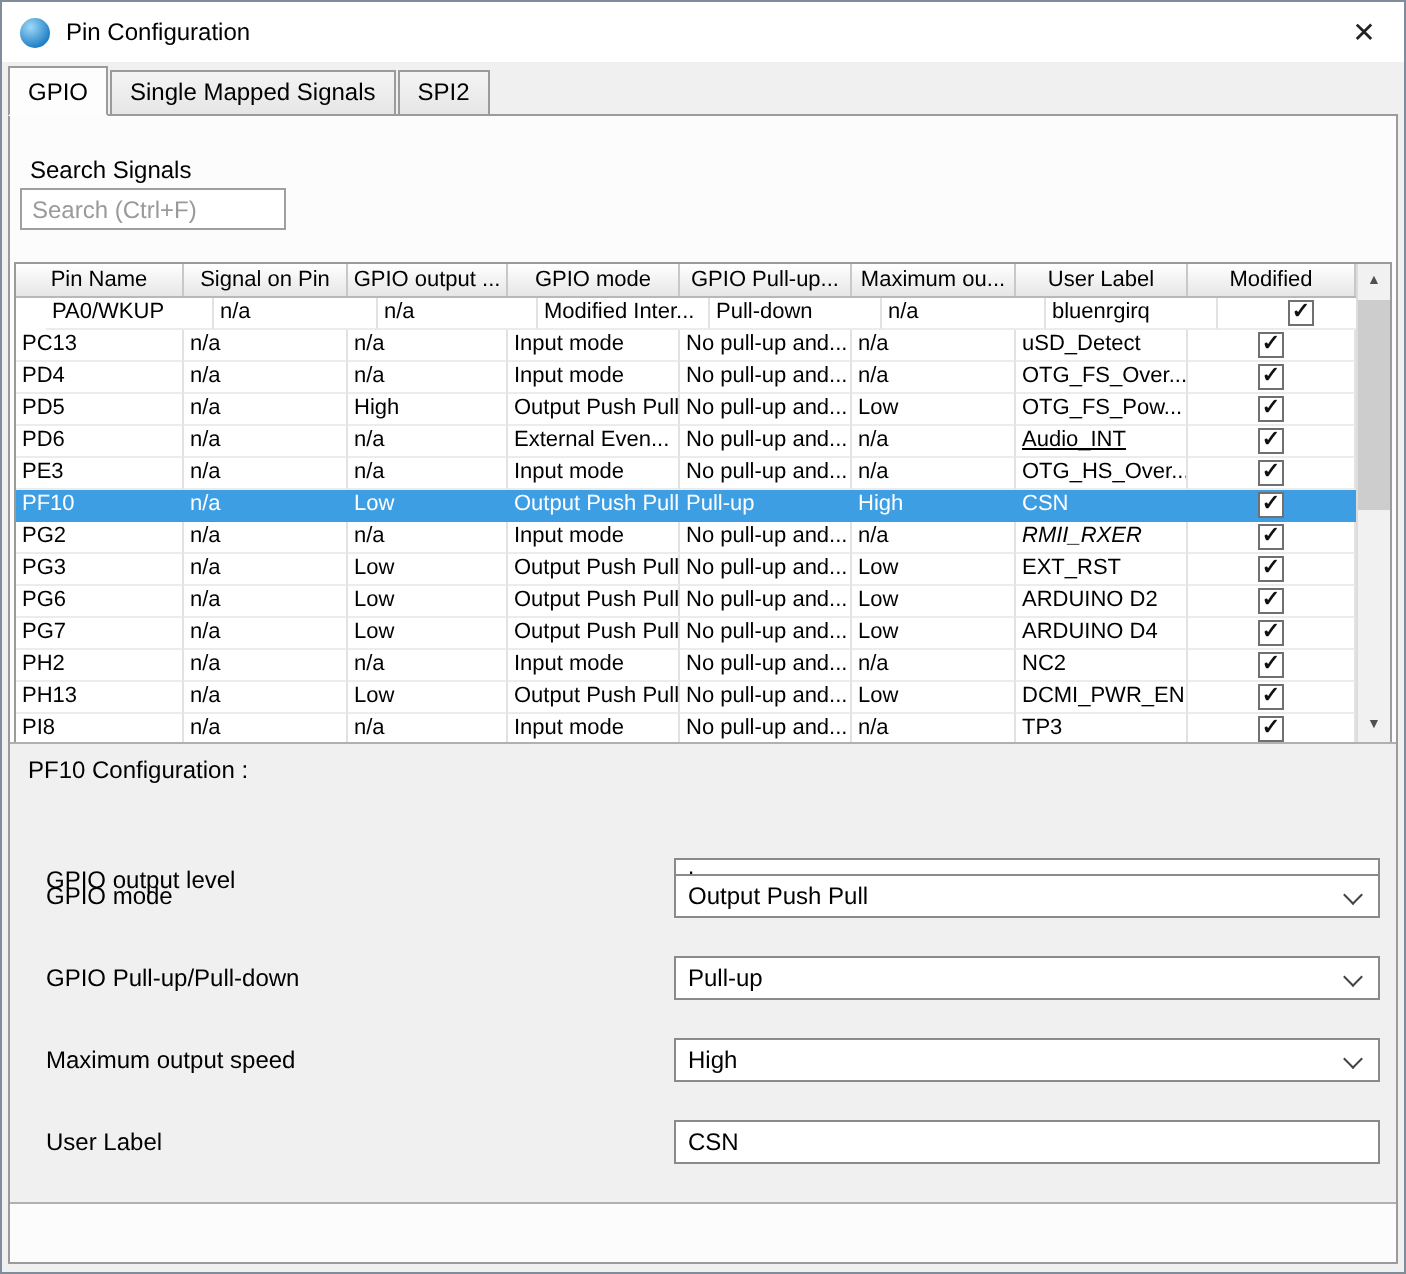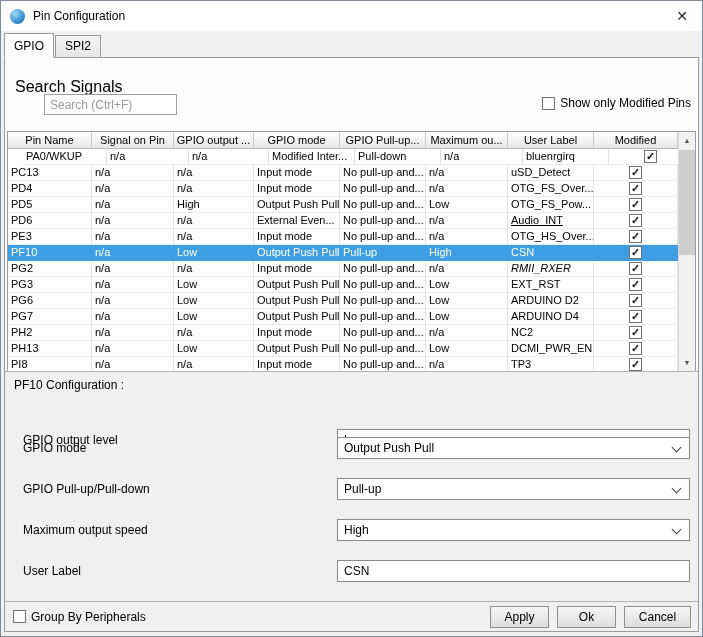--- a/index.html
+++ b/index.html
@@ -21,22 +21,22 @@
   .close-btn { position: absolute; right: 0; top: 0; width: 40px; height: 29px; display: flex; align-items: center; justify-content: center; font-size: 14px; color: #222; cursor: pointer; }
 
   
   .tabstrip { height: 26px; flex: 0 0 auto; display: flex; align-items: flex-end; padding-left: 3px; background: #f0f0f0; position: relative; z-index: 2; }
   .tab { font-size: 12px; color: #000; padding: 3px 9px 4px; border: 1px solid #9b9b9b; background: linear-gradient(#f4f4f4, #e6e6e6); margin-right: 1px; margin-bottom: -1px; white-space: nowrap; cursor: pointer; }
   .tab.active { background: #fdfdfd; border-bottom-color: #fdfdfd; padding-top: 5px; }
 
   
   .panel { flex: 1; margin: 0 3px 4px; border: 1px solid #9b9b9b; background: #fcfcfc; position: relative; overflow: hidden; }
 
-  .search-label { position: absolute; left: 10px; top: 20px; font-size: 16px; color: #000; text-align: right; }
-  .search-input { position: absolute; left: 5px; top: 36px; width: 133px; height: 21px; border: 1px solid #9f9f9f; background: #fff; font-size: 12px; padding-left: 5px; font-family: inherit; color: #333; margin-left: 34px; }
+  .search-label { position: absolute; left: 10px; top: 20px; font-size: 12px; color: #000; text-align: right; }
+  .search-input { position: absolute; left: 5px; top: 36px; width: 133px; height: 21px; border: 1px solid #9f9f9f; background: #fff; font-size: 12px; padding-left: 5px; font-family: inherit; color: #333; }
   .search-input::placeholder { color: #9a9a9a; }
 
   .filter { position: absolute; top: 38px; right: 7px; display: flex; align-items: center; gap: 5px; font-size: 12px; }
 
   .cb { width: 13px; height: 13px; background: #fff; border: 1px solid #707070; display: inline-flex; align-items: center; justify-content: center; flex: 0 0 auto; cursor: pointer; }
   .cb .mark { font-size: 11px; line-height: 1; color: #111; font-weight: bold; }
 
   
   .table { position: absolute; left: 2px; top: 73px; width: 689px; height: 241px; border: 1px solid #9b9b9b; background: #ffffff; overflow: hidden; }
   .thead { display: flex; height: 17px; width: 670px; background: linear-gradient(#ffffff, #e6e6e6); border-bottom: 1px solid #b8b8b8; }
@@ -80,32 +80,29 @@
 <div class="window">
 
   <div class="titlebar">
     <span class="app-icon"></span>
     <span class="title">Pin Configuration</span>
     <span class="close-btn">✕</span>
   </div>
 
   <div class="tabstrip">
       <div class="tab active">GPIO</div>
+      <div class="tab">Single Mapped Signals</div>
       <div class="tab">SPI2</div>
     </div>
 
   <div class="panel">
 
     <div class="search-label">Search Signals</div>
     <input class="search-input" type="text" placeholder="Search (Ctrl+F)" style="">
 
-    <div class="filter">
-      <span class="cb"></span>
-      <span>Show only Modified Pins</span>
-    </div>
 
     <div class="table">
       <div class="thead">
           <div class="th" style="width: 84px;">Pin Name</div>
           <div class="th" style="width: 82px;">Signal on Pin</div>
           <div class="th" style="width: 80px;">GPIO output ...</div>
           <div class="th" style="width: 86px;">GPIO mode</div>
           <div class="th" style="width: 86px;">GPIO Pull-up...</div>
           <div class="th" style="width: 82px;">Maximum ou...</div>
           <div class="th" style="width: 86px;">User Label</div>
@@ -335,27 +332,15 @@
             <div class="field-label">Maximum output speed</div>
             <div class="combo"><span class="combo-value">High</span><span class="chev"></span></div>
           </div>
           <div class="field-row" style="top: 188px;">
             <div class="field-label">User Label</div>
             <input type="text" class="textfield" value="CSN" style="">
           </div>
         </div>
     </div>
 
-    <div class="footer">
-      <div class="group">
-        <span class="cb"></span>
-        <span>Group By Peripherals</span>
-      </div>
-      <div class="spacer"></div>
-      <div class="buttons">
-          <button class="btn btn-apply">Apply</button>
-          <button class="btn btn-ok">Ok</button>
-          <button class="btn btn-cancel">Cancel</button>
-        </div>
-    </div>
 
   </div>
 </div>
 
 </body></html>

